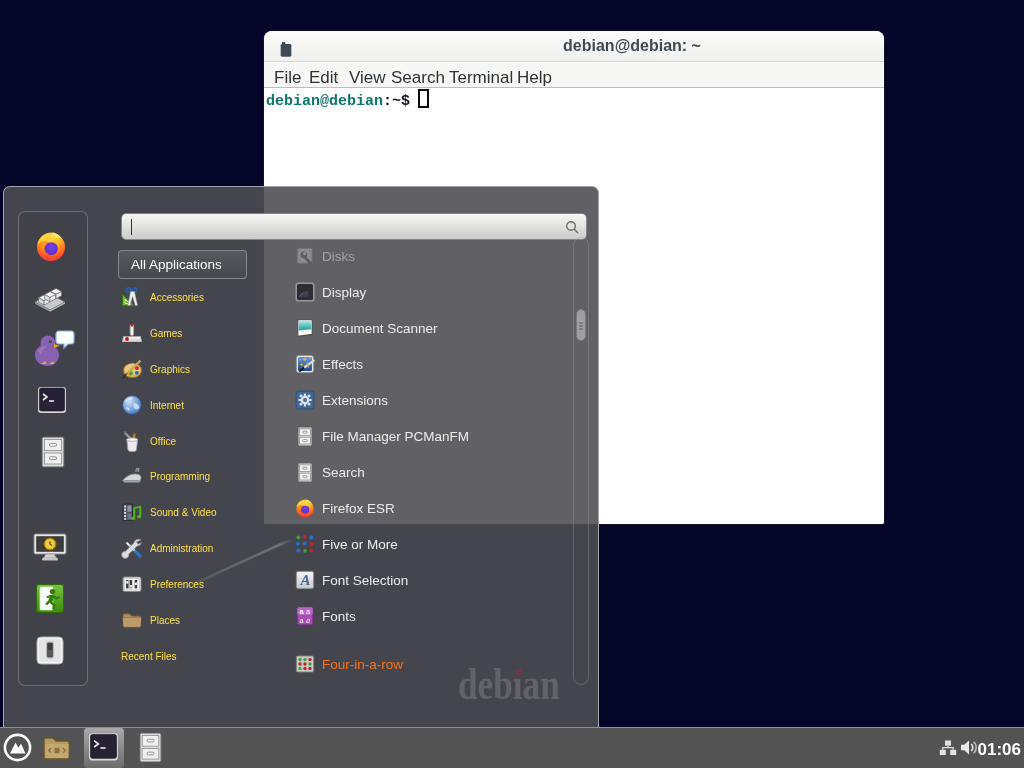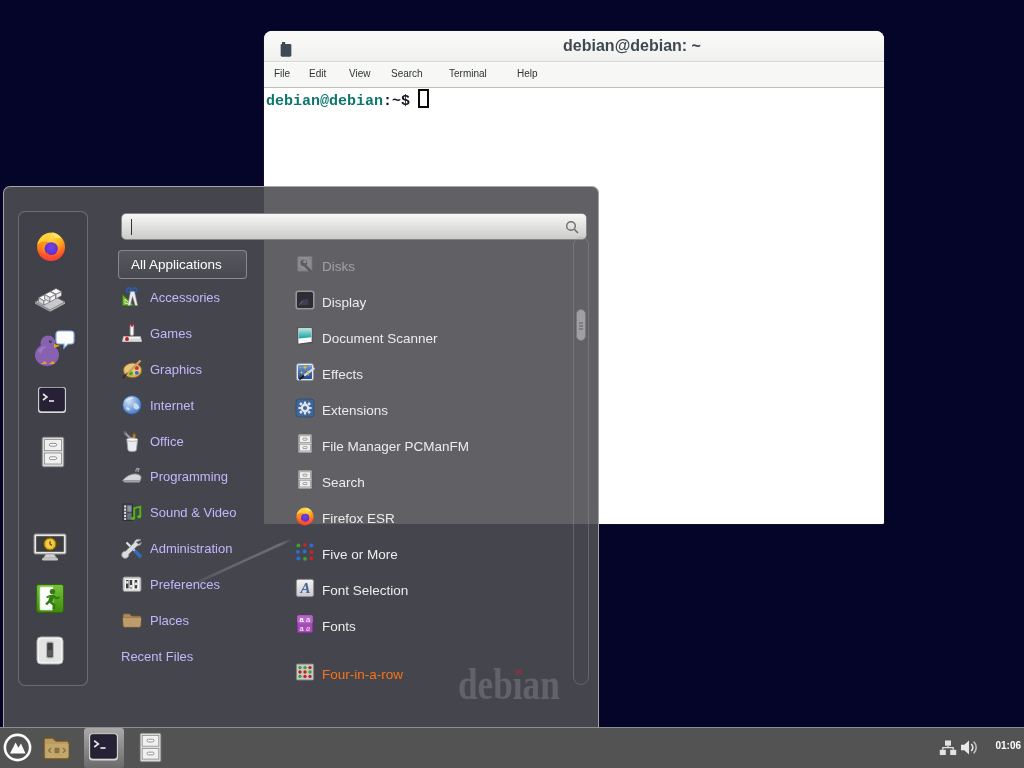--- a/index.html
+++ b/index.html
@@ -4,52 +4,52 @@
 font-family:"Liberation Sans",sans-serif;}
 *{box-sizing:border-box}
 #desk{position:absolute;inset:0;width:1024px;height:768px}
 
 #term{position:absolute;left:264px;top:31px;width:620px;height:493px;border-radius:8px 8px 2px 2px;
 box-shadow:0 0 0 1px rgba(15,20,40,.9);background:#fff;overflow:hidden}
 #tbar{position:absolute;left:0;top:0;width:736px;height:31px;
 background:linear-gradient(#fbfbfa,#f0f0ee);border-bottom:1px solid #d5d5d0}
 #tbar .title{position:absolute;left:0;right:0;top:6px;text-align:center;font-size:16px;font-weight:bold;color:#3e4a52}
 #tmenu{position:absolute;left:0;top:32px;width:736px;height:25px;background:#f7f7f6;border-bottom:1px solid #bebeb9}
-#tmenu span{position:absolute;top:5px;font-size:10px;color:#2e3436}
+#tmenu span{position:absolute;top:5px;font-size:17px;color:#2e3436}
 #tcontent{position:absolute;left:0;top:58px;width:736px;height:435px;background:#fff}
 #prompt{position:absolute;left:2px;top:4px;font:bold 15px "Liberation Mono",monospace;color:#171421}
 #prompt b{color:#0f766e}
 #cursor{position:absolute;left:154px;top:0px;width:11px;height:19px;border:2px solid #0a0a0a}
 #tscroll{position:absolute;right:3px;top:2px;width:9px;height:429px;background:#a9a9a9;border-radius:5px}
 .wbtn{position:absolute;top:8px;width:16px;height:16px}
 
 #menu{position:absolute;left:3px;top:186px;width:596px;height:556px;border-radius:7px;
 background:rgba(78,78,82,.89);border:1px solid #a5a5a5;border-bottom-color:#c0c0c0}
 #favstrip{position:absolute;left:14px;top:24px;width:70px;height:475px;border-radius:7px;
 background:rgba(0,0,0,.05);border:1px solid rgba(190,190,190,.35)}
 #search{position:absolute;left:117px;top:26px;width:466px;height:27px;border-radius:5px;
 background:linear-gradient(#f7f7f6,#cbcbc9);border:1px solid #84848a}
 #caret{position:absolute;left:9px;top:5px;width:1px;height:16px;background:#333}
 #allapps{position:absolute;left:114px;top:63px;width:129px;height:29px;border-radius:4px;
 background:linear-gradient(rgba(255,255,255,.10),rgba(255,255,255,.02));border:1px solid rgba(195,195,195,.5);
 color:#fff;font-size:13.5px;line-height:27px;padding-left:12px}
-.cat{position:absolute;left:117px;height:36px;display:flex;align-items:center;color:#c4b5fd;font-size:13px;white-space:nowrap}
+.cat{position:absolute;left:117px;height:36px;display:flex;align-items:center;color:#fde047;font-size:10px;white-space:nowrap}
 .cat svg{margin-right:7px}
-.app{position:absolute;left:291px;height:36px;display:flex;align-items:flex-end;color:#ececec;font-size:13.5px;white-space:nowrap}
+.app{position:absolute;left:291px;height:36px;display:flex;align-items:center;color:#ececec;font-size:13.5px;white-space:nowrap}
 .app svg{margin-right:7px}
 .fav{position:absolute;left:31px}
 #mscrolltrack{position:absolute;left:569px;top:50px;width:16px;height:448px;border:1px solid rgba(160,160,160,.35);border-radius:8px}
 #mscrollthumb{position:absolute;left:572px;top:122px;width:10px;height:32px;background:#a0a0a2;border-radius:5px;border:1px solid #7a7a7e}
 #wmark{position:absolute;left:454px;top:476px;font-family:"Liberation Serif",serif;font-size:44px;font-weight:bold;color:rgba(255,255,255,.155);transform:scaleX(.80);transform-origin:0 0;line-height:1}
 #wmdot{position:absolute;left:511px;top:482px;width:7px;height:6px;border-radius:50%;background:rgba(160,45,60,.5)}
 
 #panel{position:absolute;left:0;top:727px;width:1024px;height:41px;background:#535353;border-top:1px solid #8e8e8e}
 #activebtn{position:absolute;left:84px;top:0px;width:40px;height:40px;border-radius:3px;
 background:linear-gradient(rgba(255,255,255,.5),rgba(255,255,255,.14))}
-#clock{position:absolute;right:3px;top:12px;font-size:10px;font-weight:bold;color:#fff}
+#clock{position:absolute;right:3px;top:12px;font-size:17px;font-weight:bold;color:#fff}
 .pi{position:absolute}
 </style></head>
 <body>
 <div id="desk">
   <div id="term">
     <div id="tbar">
         <div class="title">debian@debian: ~</div>
       <svg class="wbtn" style="left:14px;top:11px" width="10" height="12" viewBox="0 0 10 12">
           <rect x="1" y="1.5" width="8" height="9.5" rx="1" fill="#3f4b54"></rect>
           <rect x="2" y="0" width="2.4" height="3" fill="#3f4b54"></rect>

